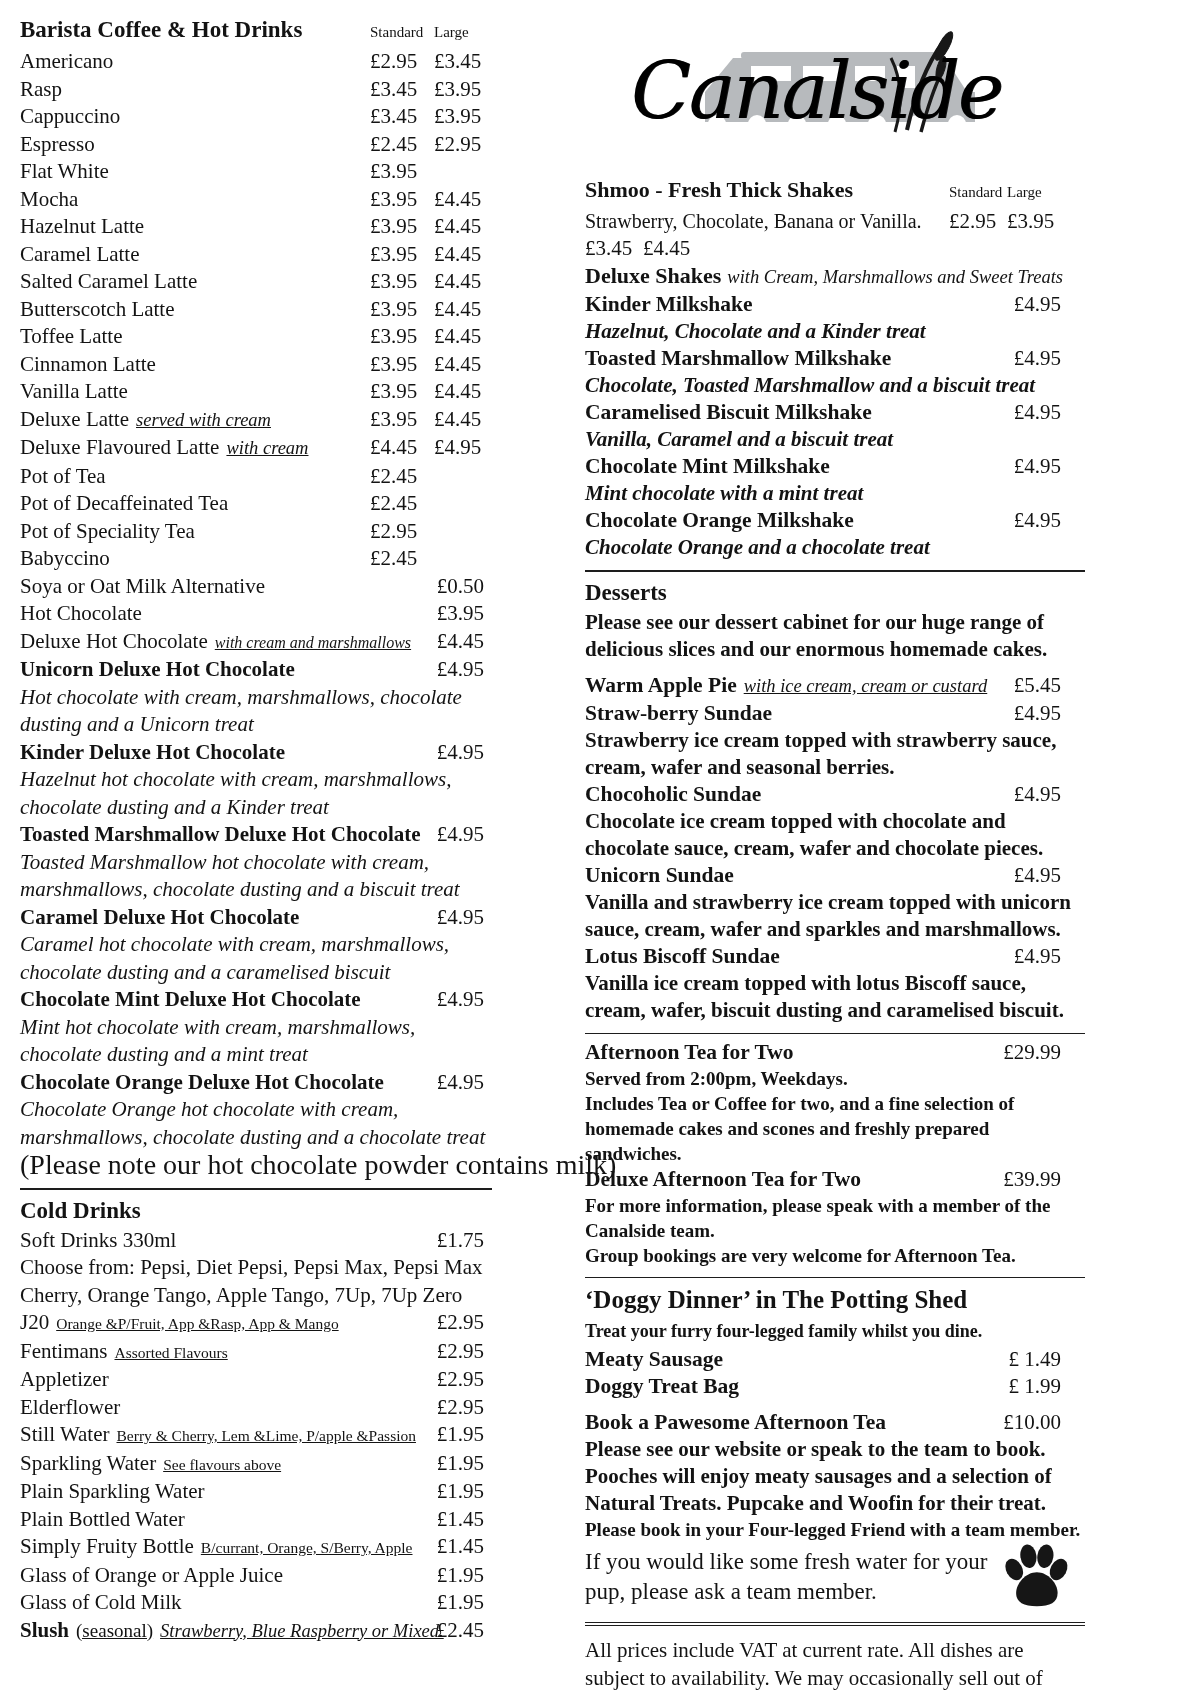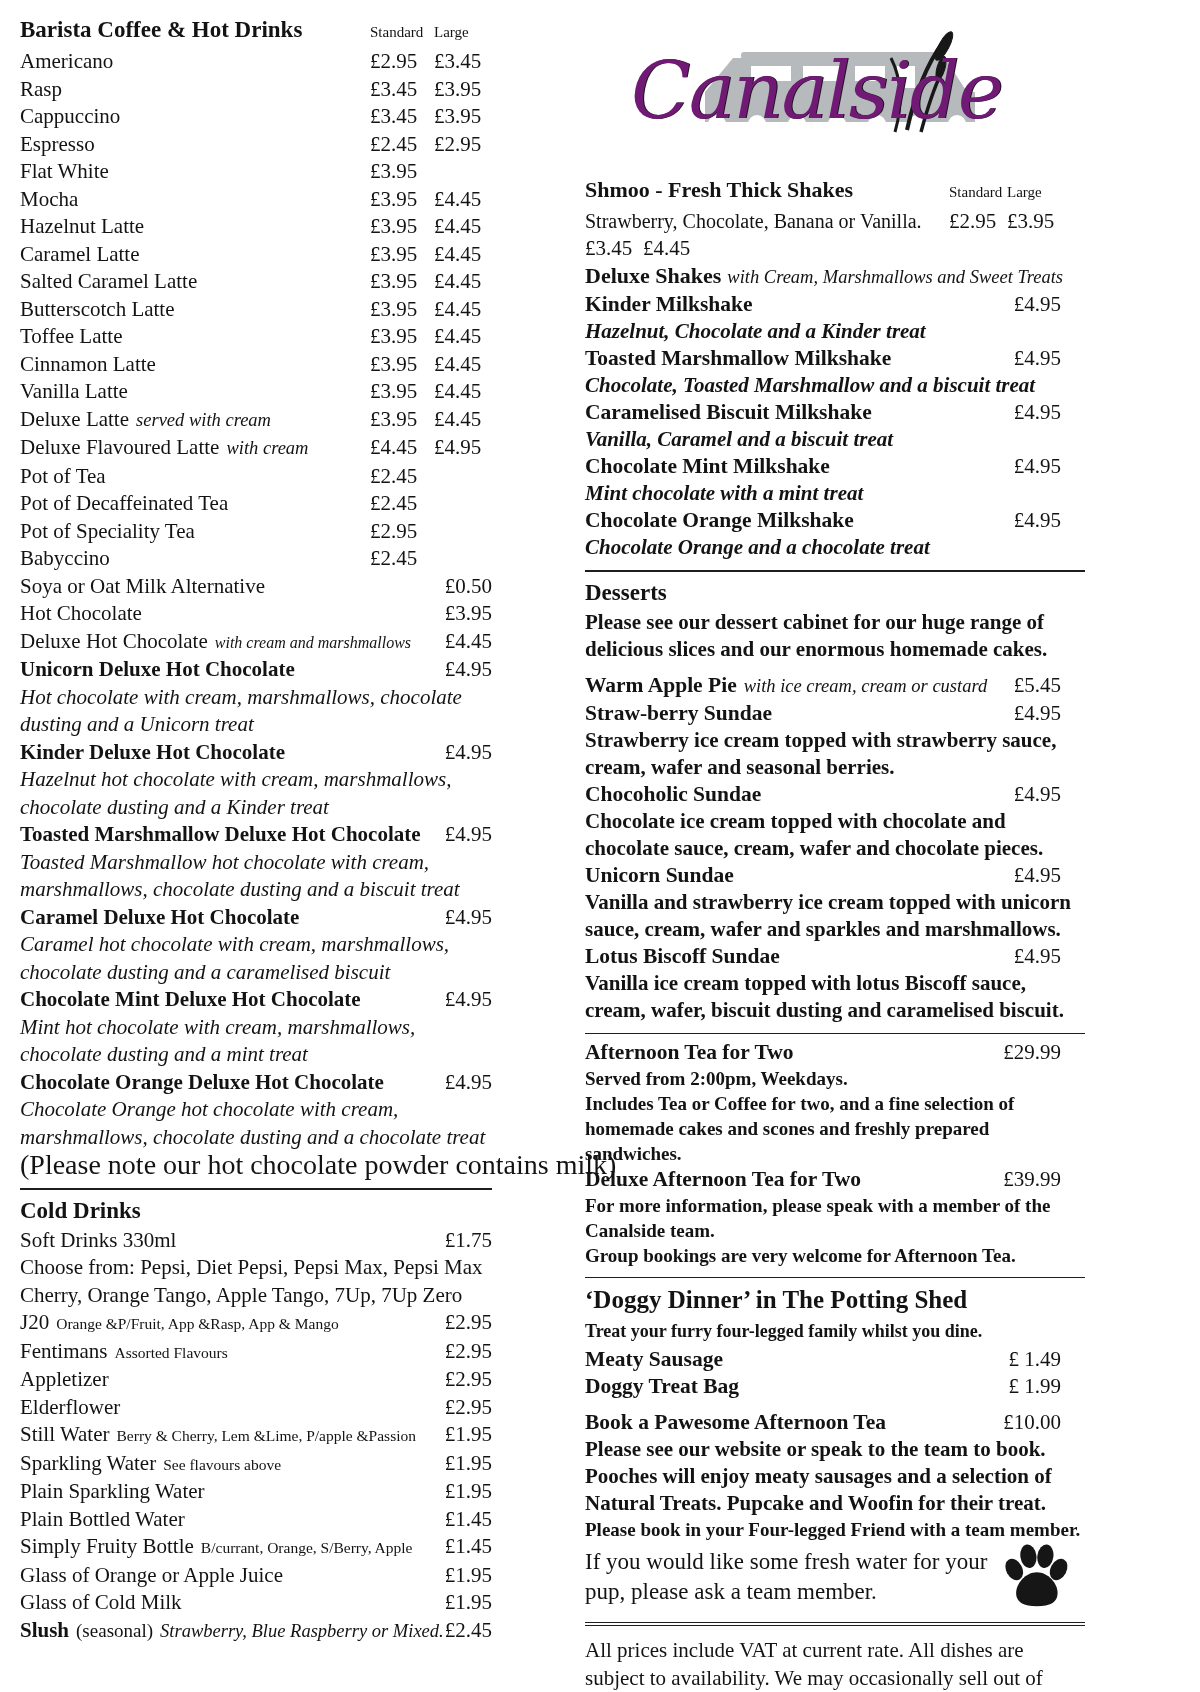--- a/index.html
+++ b/index.html
@@ -23,31 +23,31 @@
   .right .collabel.std{width:58px;}
   .right .collabel.lg{width:54px;}
 
   
   .row{display:flex;align-items:baseline;position:relative;line-height:27.5px;font-size:21px;}
   .right .row{line-height:27px;padding-right:24px;}
   .nm{flex:1;white-space:nowrap;min-width:0;}
   .right .row .nm{font-size:20px;}
   .right .row .nm.b{font-size:21.5px;}
   .nm.b .nm-t{font-weight:bold;}
-  .note{margin-left:7px;}
+  .note{margin-left:7px;text-decoration:underline;}
   .note.italic{font-style:italic;font-size:18.5px;}
   .note.small{font-size:15.5px;}
   .note.small-italic{font-style:italic;font-size:16px;}
   .note.plain{font-size:19px;margin-top:24px;}
   .p{flex:none;font-size:21px;white-space:nowrap;}
   .p.std{width:64px;text-align:left;}
   .p.lg{width:58px;text-align:left;}
   .right .p.std{width:58px;}
   .right .p.lg{width:54px;}
-  .p.pr{position:absolute;right:0;top:0;}
+  .p.pr{position:absolute;right:8px;top:0;}
   .right .p.pr{right:24px;}
 
   
   .desc{font-size:21px;line-height:27.5px;}
   .right .desc{line-height:27px;font-weight:bold;}
   .desc.italic{font-style:italic;}
   .desc.bold{font-weight:normal;font-size:28px;white-space:nowrap;text-align:center;}
   .desc.plain{}
   .desc.plain-sm{font-size:19px;line-height:25px;}
   .desc.plain-lg{font-size:18px;line-height:29px;}
@@ -60,21 +60,21 @@
   .rule{border:none;border-top:2px solid #1d1d1d;margin:9px 0 5px 0;}
   .rule.thin{border-top-width:1.5px;}
   .rule.dbl{border-top:4px double #1d1d1d;margin:12px 0 6px 0;}
 
   
   .logo{position:relative;height:174px;}
   .logo svg.boat{position:absolute;left:60px;top:30px;width:400px;height:140px;}
   .logo-text{
     position:absolute;left:46px;top:46px;
     font-family:"DejaVu Serif", serif;font-style:italic;font-size:78px;
-    letter-spacing:-2px;color:#701a75;
+    letter-spacing:-2px;color:#000000;
     text-shadow:1px 0 0 #161616;
     white-space:nowrap;
   }
 
   
   .water{display:flex;align-items:center;margin-top:2px;}
   .water-text{flex:1;font-size:23px;line-height:30px;}
   .paw{flex:none;width:72px;height:66px;margin-right:14px;}
 
   .footer{font-size:21px;line-height:28px;padding-top:4px;}

